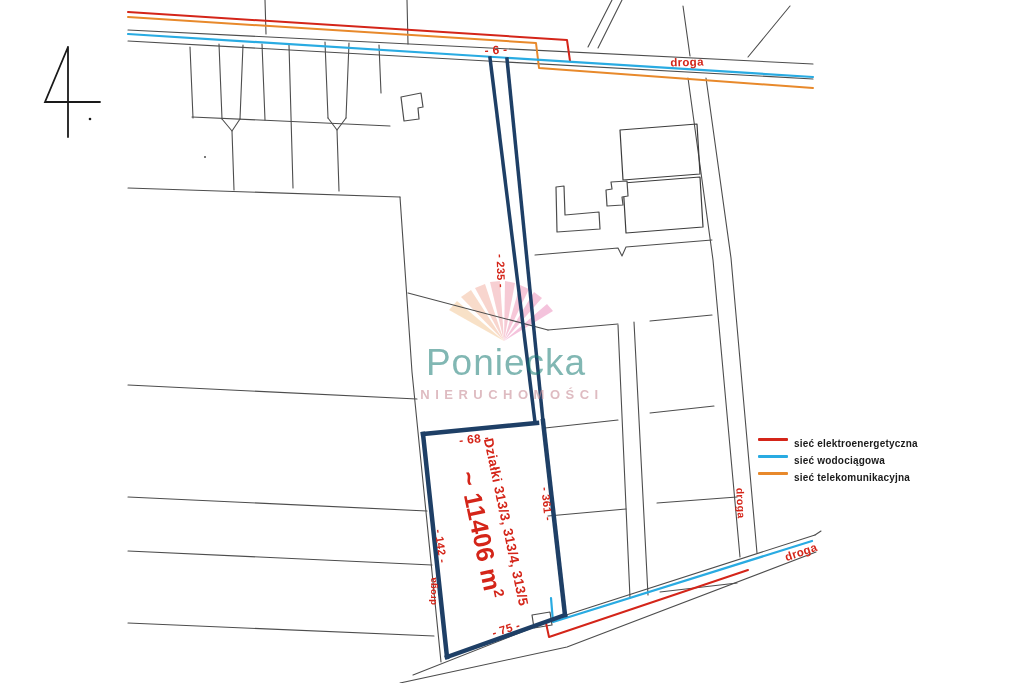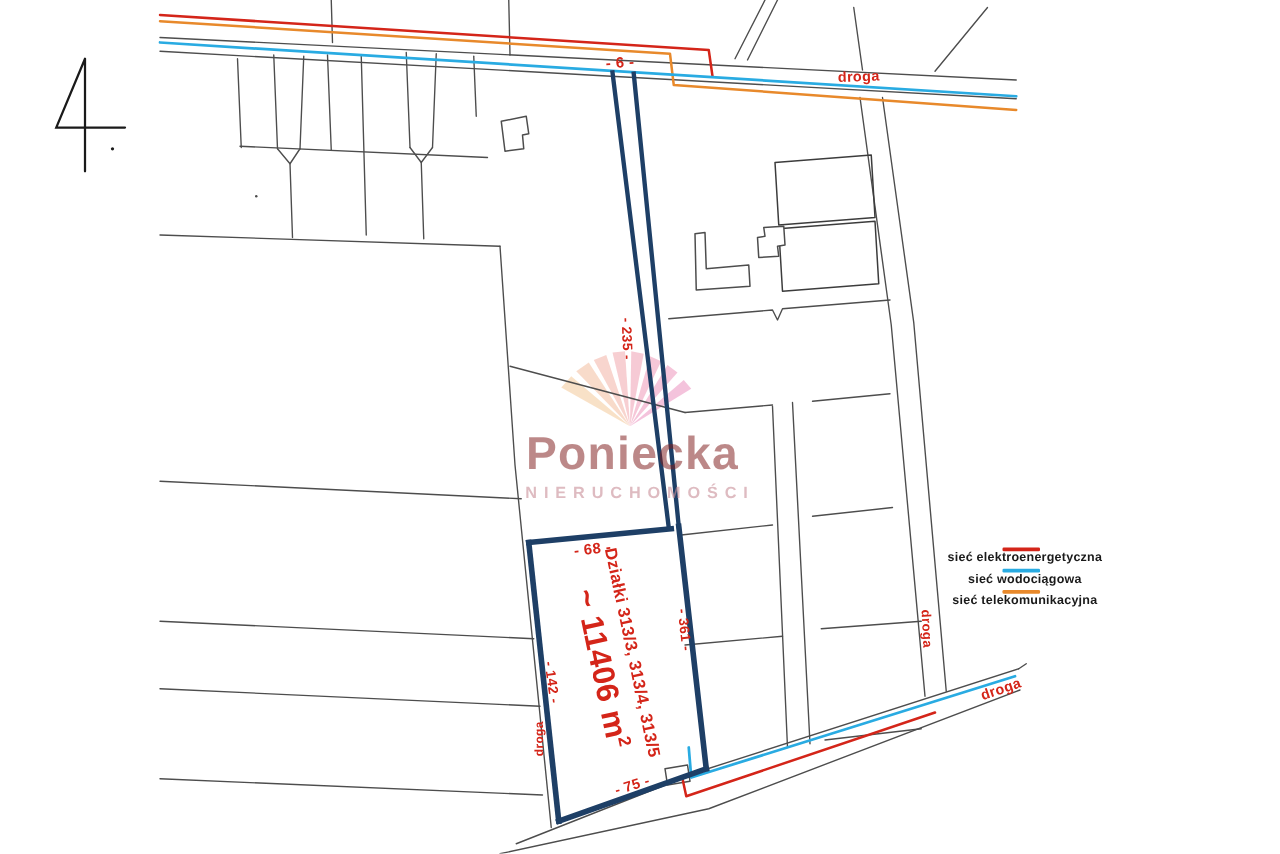--- a/index.html
+++ b/index.html
@@ -15,29 +15,29 @@
   .water{stroke:#29abe2;stroke-width:2.2;fill:none;stroke-linejoin:round;stroke-linecap:round;}
   .telecom{stroke:#e8892b;stroke-width:2;fill:none;stroke-linejoin:round;stroke-linecap:round;}
   .navy{stroke:#1e3f66;fill:none;stroke-linejoin:miter;stroke-linecap:square;}
   .sheet{stroke:#1a1a1a;stroke-width:1.8;fill:none;stroke-linecap:round;}
   .lbl{
     position:absolute;white-space:nowrap;color:#d42519;font-weight:bold;
     transform:translate(-50%,-50%) rotate(var(--r,0deg));
     letter-spacing:0.3px;
   }
   .wm-brand{
-    position:absolute;white-space:nowrap;color:#7f1d1d;opacity:.52;font-weight:bold;
+    position:absolute;white-space:nowrap;color:#0f766e;opacity:.52;font-weight:normal;
     transform:translate(-50%,-50%);letter-spacing:1px;
   }
   .wm-sub{
     position:absolute;white-space:nowrap;color:#c98f98;opacity:.6;font-weight:bold;
     transform:translate(-50%,-50%);letter-spacing:5.5px;
   }
   #legend{position:absolute;left:758px;top:438px;}
-  .leg-row{display:flex;align-items:center;height:17px;flex-direction:column;}
+  .leg-row{display:flex;align-items:flex-start;height:17px;}
   .leg-swatch{width:30px;height:3px;margin-right:6px;flex:0 0 auto;border-radius:1px;}
   .leg-label{font-size:10px;font-weight:bold;color:#1a1a1a;white-space:nowrap;letter-spacing:0.2px;}
 </style>
 </head>
 <body>
 
 <div id="stage">
 
   <svg width="1024" height="683" viewBox="0 0 1024 683">
 

